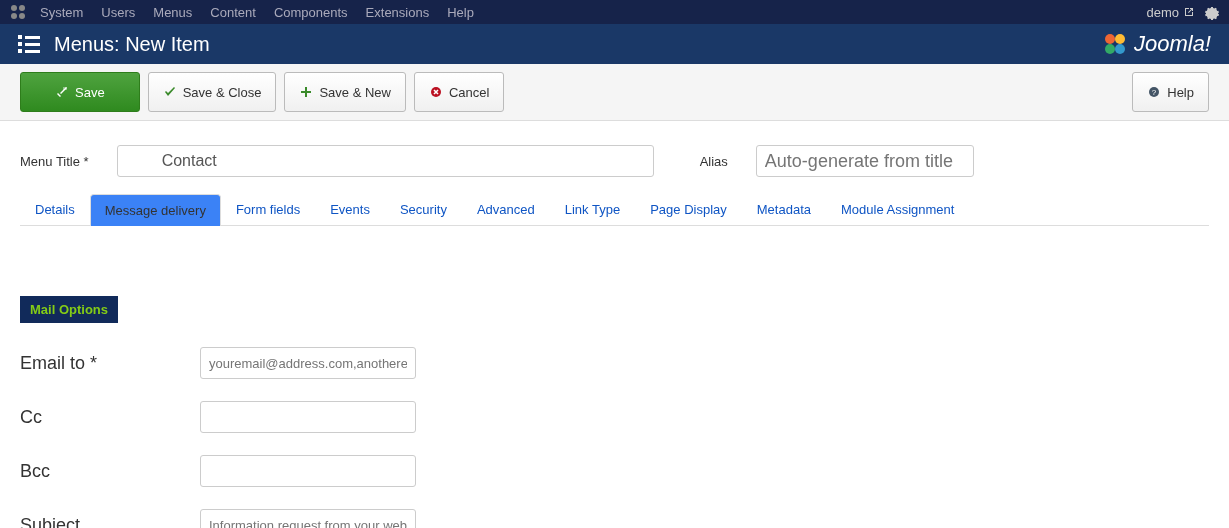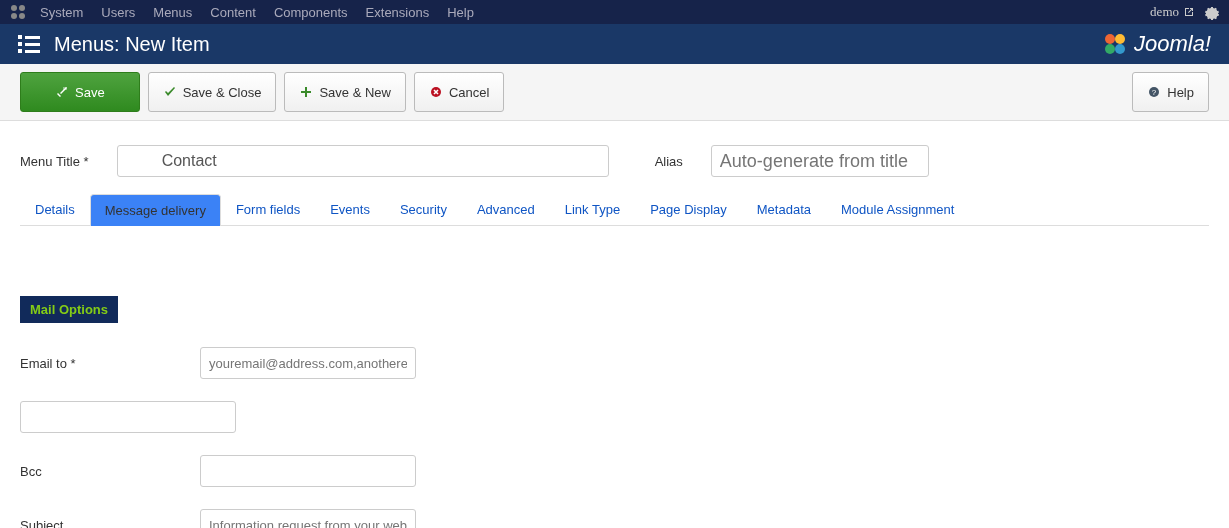--- a/index.html
+++ b/index.html
@@ -2,53 +2,53 @@
 <html><head>
 <meta charset="utf-8">
 <style>
 * { box-sizing: border-box; margin: 0; padding: 0; }
 body { font-family: Arial, Helvetica, sans-serif; font-size: 13px; color: #333; background: #fff; }
 
 .topbar { background: #16234a; height: 24px; display: flex; align-items: center; padding: 0 10px; color: #bbb; }
 .topbar .joomla-glyph { width: 16px; height: 16px; margin-right: 14px; }
 .topbar .menu { display: flex; gap: 18px; flex: 1; }
 .topbar .menu span { color: #aab; cursor: pointer; font-size: 13px; }
-.topbar .right { display: flex; align-items: flex-end; gap: 10px; color: #ccc; font-family: Liberation Serif, serif; }
+.topbar .right { display: flex; align-items: flex-end; gap: 10px; color: #ccc; }
 .topbar .right span { cursor: pointer; display: flex; align-items: center; gap: 4px; }
 
 .header { background: #1a3867; height: 40px; display: flex; align-items: center; padding: 0 18px; color: #fff; }
 .header .list-icon { width: 22px; height: 18px; margin-right: 14px; display: flex; flex-direction: column; justify-content: space-between; }
 .header .list-icon .row { display:flex; align-items:center; }
 .header .list-icon .sq { width:4px; height:4px; background:#fff; margin-right:3px; }
 .header .list-icon .ln { height:3px; background:#fff; flex:1; }
 .header h1 { font-size: 20px; font-weight: normal; flex:1; }
 .header .brand { display:flex; align-items:center; gap:6px; font-size: 22px; font-style: italic; color:#fff; }
 
 .toolbar { background: #f5f5f5; border-bottom: 1px solid #ddd; padding: 8px 20px; display:flex; gap:8px; align-items:center; }
 .btn { display:inline-flex; align-items:center; gap:6px; padding: 4px 14px; border:1px solid #bbb; border-radius:3px; background: linear-gradient(#fff,#f0f0f0); color:#333; font-size:13px; cursor:pointer; height:40px; }
 .btn.green { background: linear-gradient(#4fa33f,#2f8a1f); border-color:#2e7d1b; color:#fff; padding:4px 34px; }
 .btn .ico { width:14px; height:14px; display:inline-flex; align-items:center; justify-content:center; }
 .toolbar .spacer { flex:1; }
 
 .form-row { display:flex; align-items:center; gap:28px; padding: 24px 20px 10px 20px; }
 .form-row label { font-size:13px; color:#333; }
 .input { border:1px solid #ccc; border-radius:3px; padding:6px 8px; font-size:14px; color:#555; height:32px; }
-.input.title { width: 492px; font-size:16px;padding-left:44px; }
+.input.title { width: 537px; font-size:16px;padding-left:44px; }
 .input.alias { width: 218px; font-size:18px; color:#999; }
 .input.small { width: 216px; font-size:13px; }
 
 .tabs { display:flex; border-bottom:1px solid #ddd; margin: 6px 20px 0 20px; }
 .tabs .tab { padding: 8px 14px; color:#0f55c4; cursor:pointer; font-size:13px; border:1px solid transparent; border-bottom:none; border-radius:4px 4px 0 0; }
 .tabs .tab.active { color:#333; border-color:#ddd; background:#3b82f6; position:relative; top:1px; }
 
 .section { padding: 70px 20px 20px 20px; }
 .badge-hd { display:inline-block; background:#112a5a; color:#84cc16; font-weight:bold; padding:6px 10px; margin-bottom: 24px; }
 
 .field-row { display:flex; align-items:center; margin-bottom: 22px; }
-.field-row label { width: 180px; font-size:13px; color:#333; }
+.field-row label { width: 180px; font-size:18px; color:#333; }
 
 svg { display:block; }
 </style>
 </head>
 <body>
 
 <div class="topbar">
   <span class="joomla-glyph">
     <svg viewBox="0 0 16 16">
         <circle cx="4" cy="4" r="3" fill="#888"></circle>
@@ -177,20 +177,21 @@
 
 <div class="section">
   <div class="badge-hd">Mail Options</div>
 
   <div class="field-row">
     <label>Email to *</label>
     <input class="input small" placeholder="youremail@address.com,anotheremail@address.com" style="">
   </div>
 
   <div class="field-row">
+    <label>Cc</label>
     <input class="input small" value="" style="">
   </div>
 
   <div class="field-row">
     <label>Bcc</label>
     <input class="input small" value="" style="">
   </div>
 
   <div class="field-row">
     <label>Subject</label>

